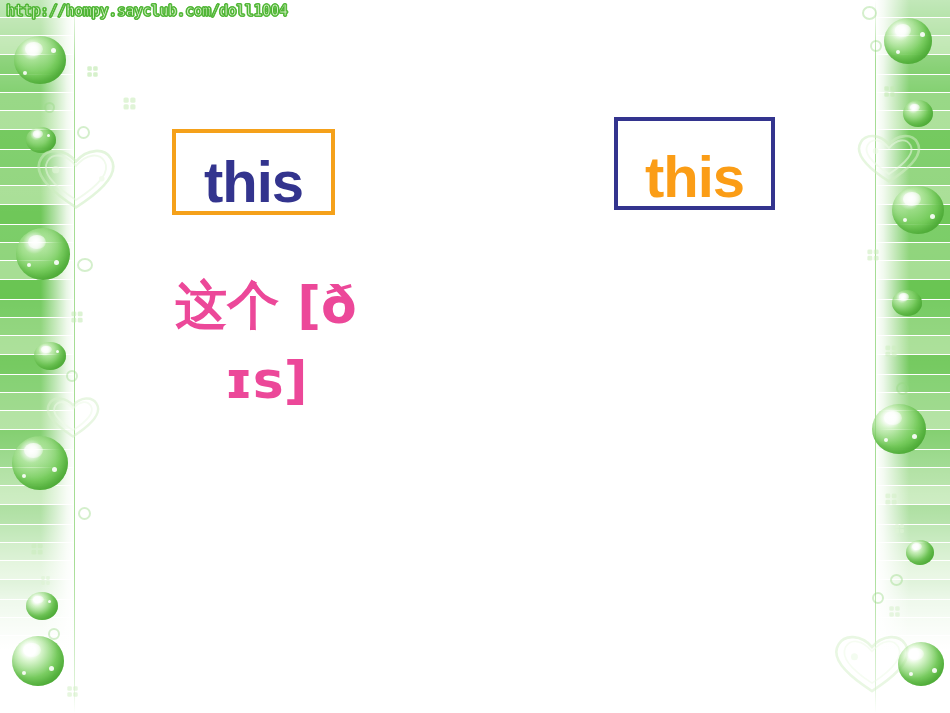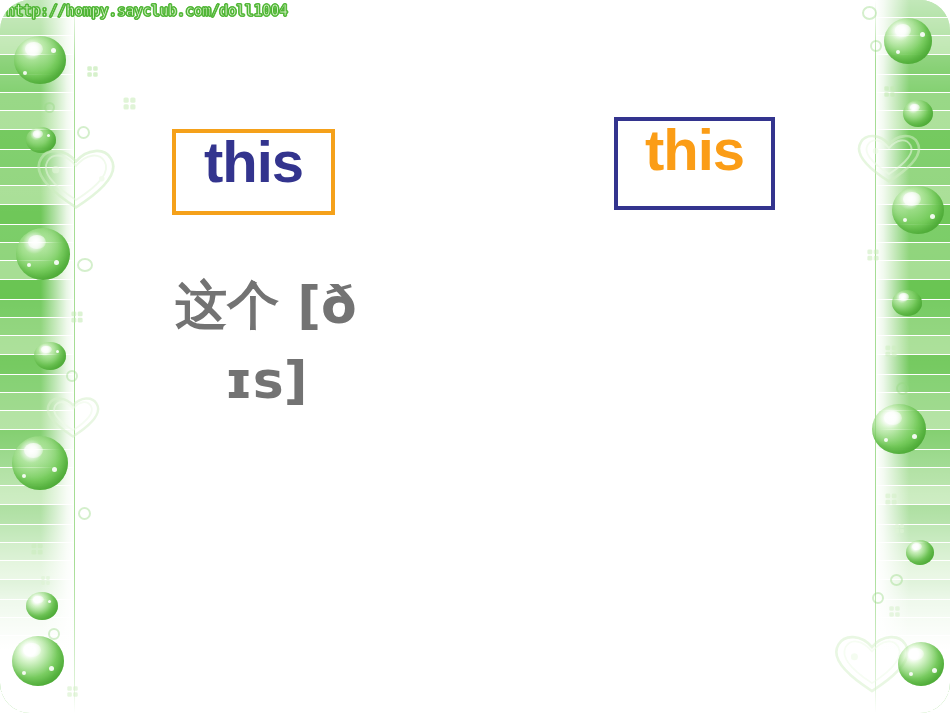--- a/index.html
+++ b/index.html
@@ -10,21 +10,20 @@
   body {
     font-family: "Liberation Sans", sans-serif;
   }
 
   #slide {
     position: relative;
     width: 950px;
     height: 713px;
     overflow: hidden;
     background: #ffffff;
-    border-radius: 30px;
   }
 
   
   .stripe-col {
     position: absolute;
     top: 0;
     width: 74px;
     height: 713px;
     pointer-events: none;
   }
@@ -180,21 +179,21 @@
        0 -1px 0 #8ad86c;
     white-space: nowrap;
   }
 
   
   .word-box {
     position: absolute;
     background: #ffffff;
     box-sizing: border-box;
     display: flex;
-    align-items: flex-start;
+    align-items: flex-end;
     justify-content: center;
     z-index: 20;
   }
   .word-box .word-text {
     font-family: "Liberation Sans", sans-serif;
     font-weight: bold;
     font-size: 58px;
     line-height: 1;
     letter-spacing: -1px;
   }
@@ -214,21 +213,21 @@
     width: 161px;
     height: 93px;
     border: 4px solid #33348E;
   }
   #box-that .word-text { color: #FB9D16; }
 
   
   .trans {
     position: absolute;
     z-index: 20;
-    color: #737373;
+    color: #ec4899;
     font-family: "DejaVu Sans", sans-serif;
     font-weight: bold;
     font-size: 52px;
     line-height: 1.45;
     text-align: center;
     white-space: pre-line;
   }
   #trans-this {
     left: 168px;
     top: 268px;

